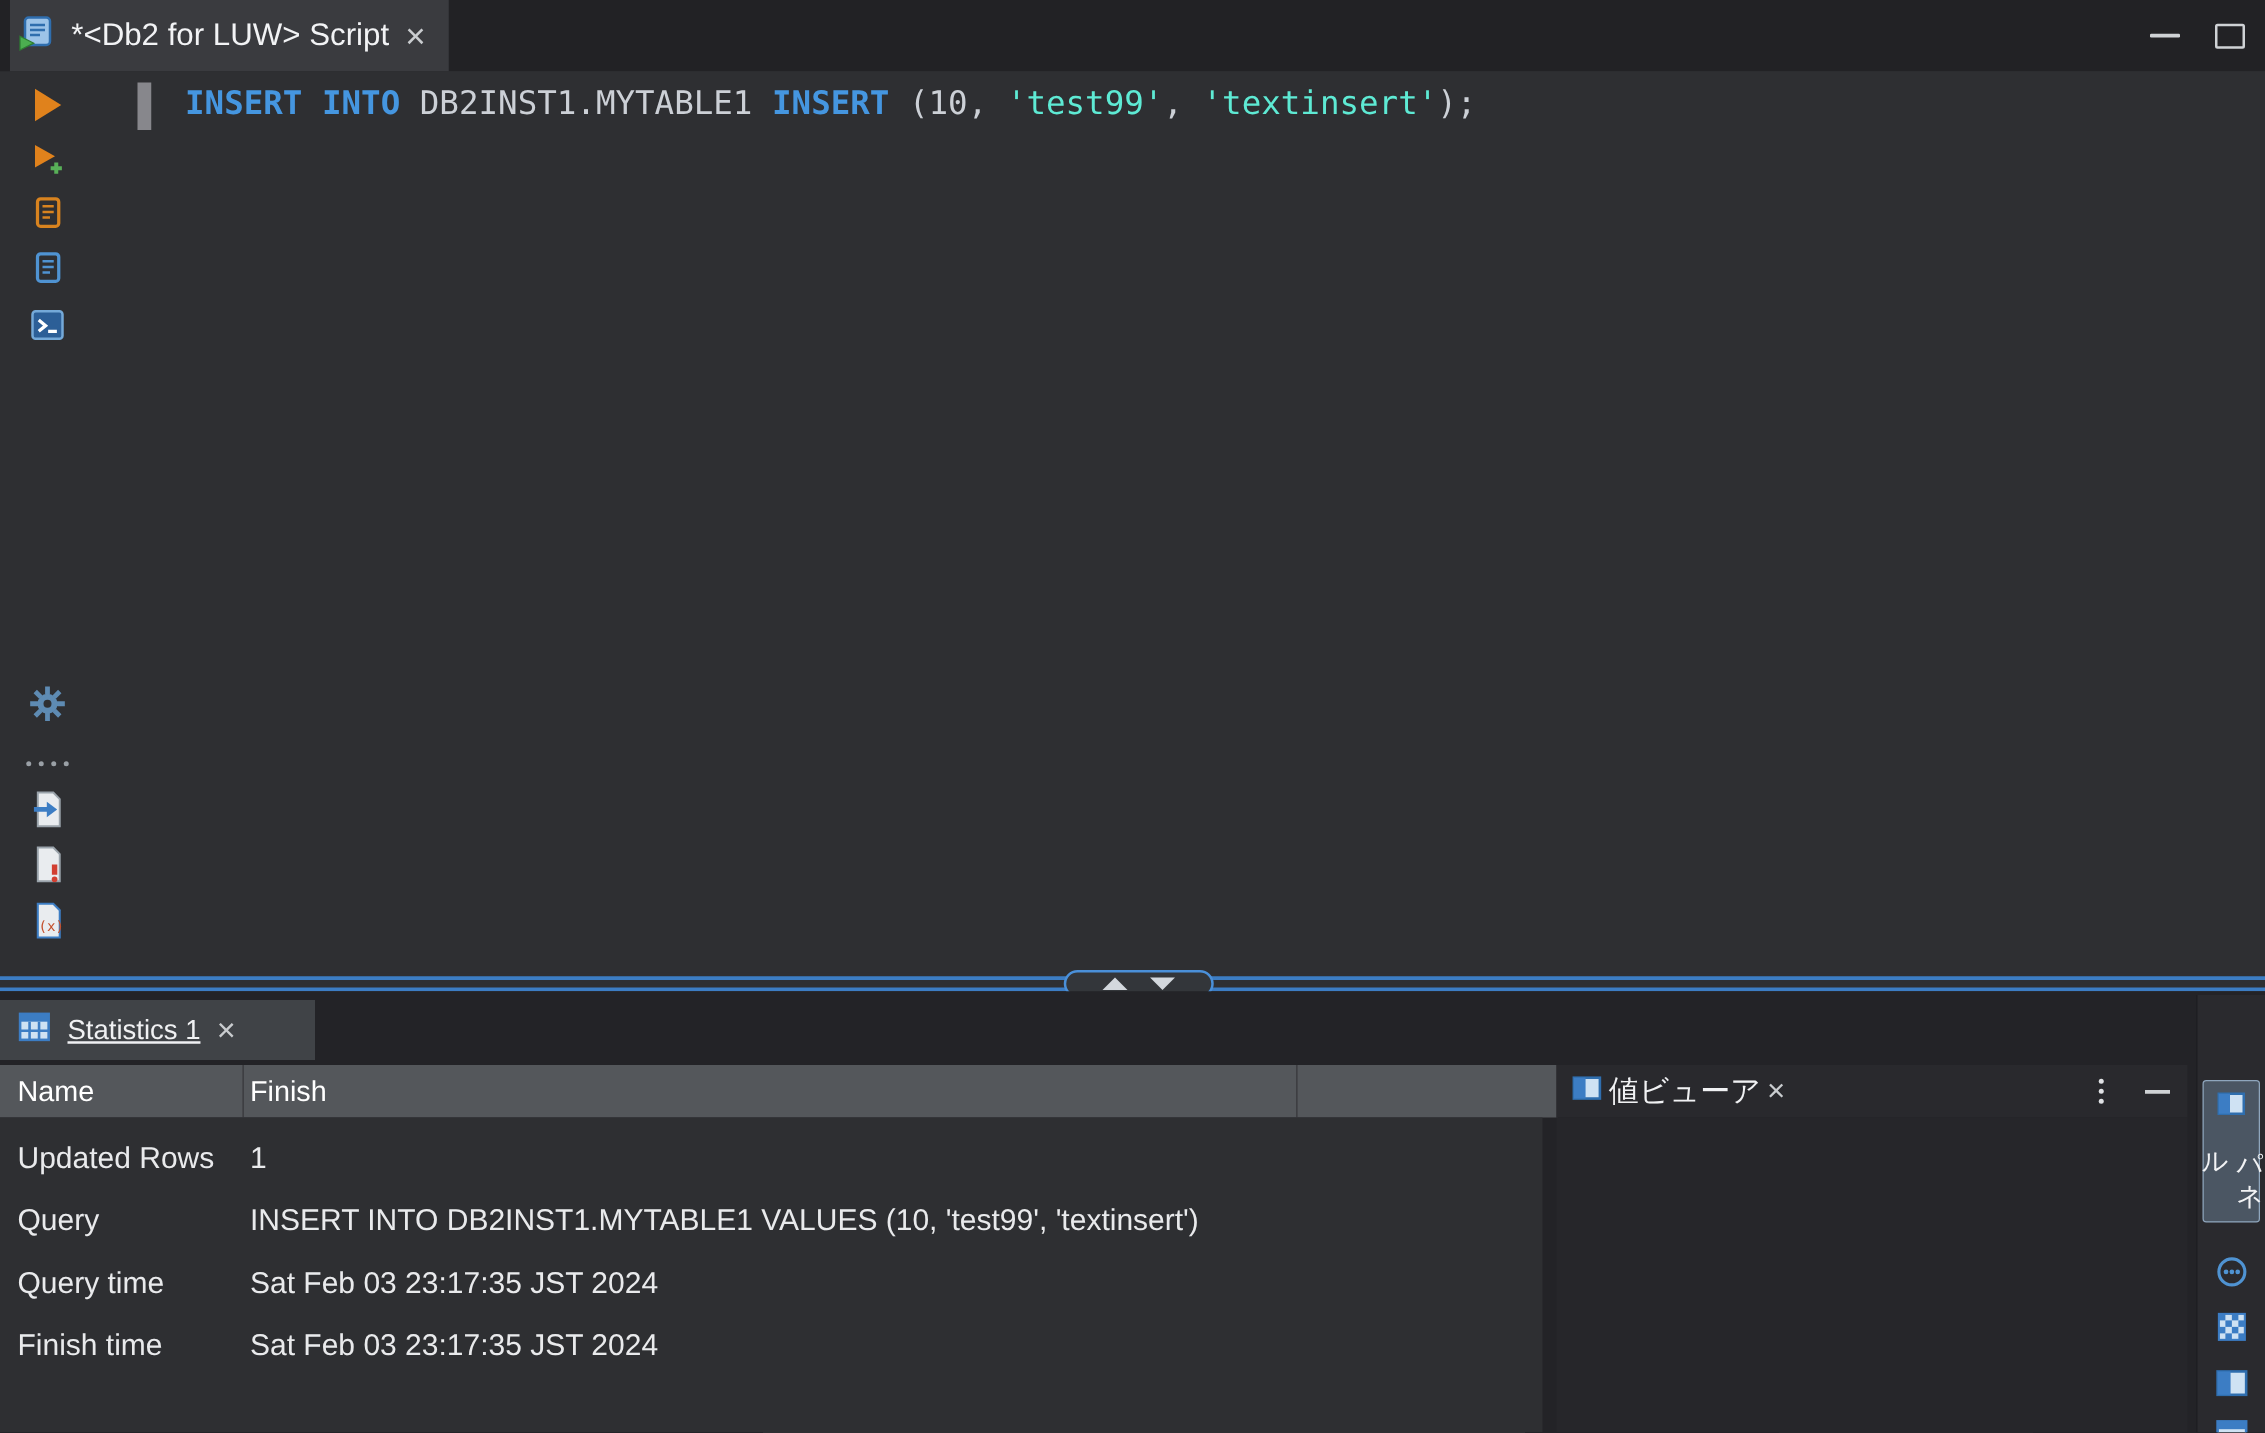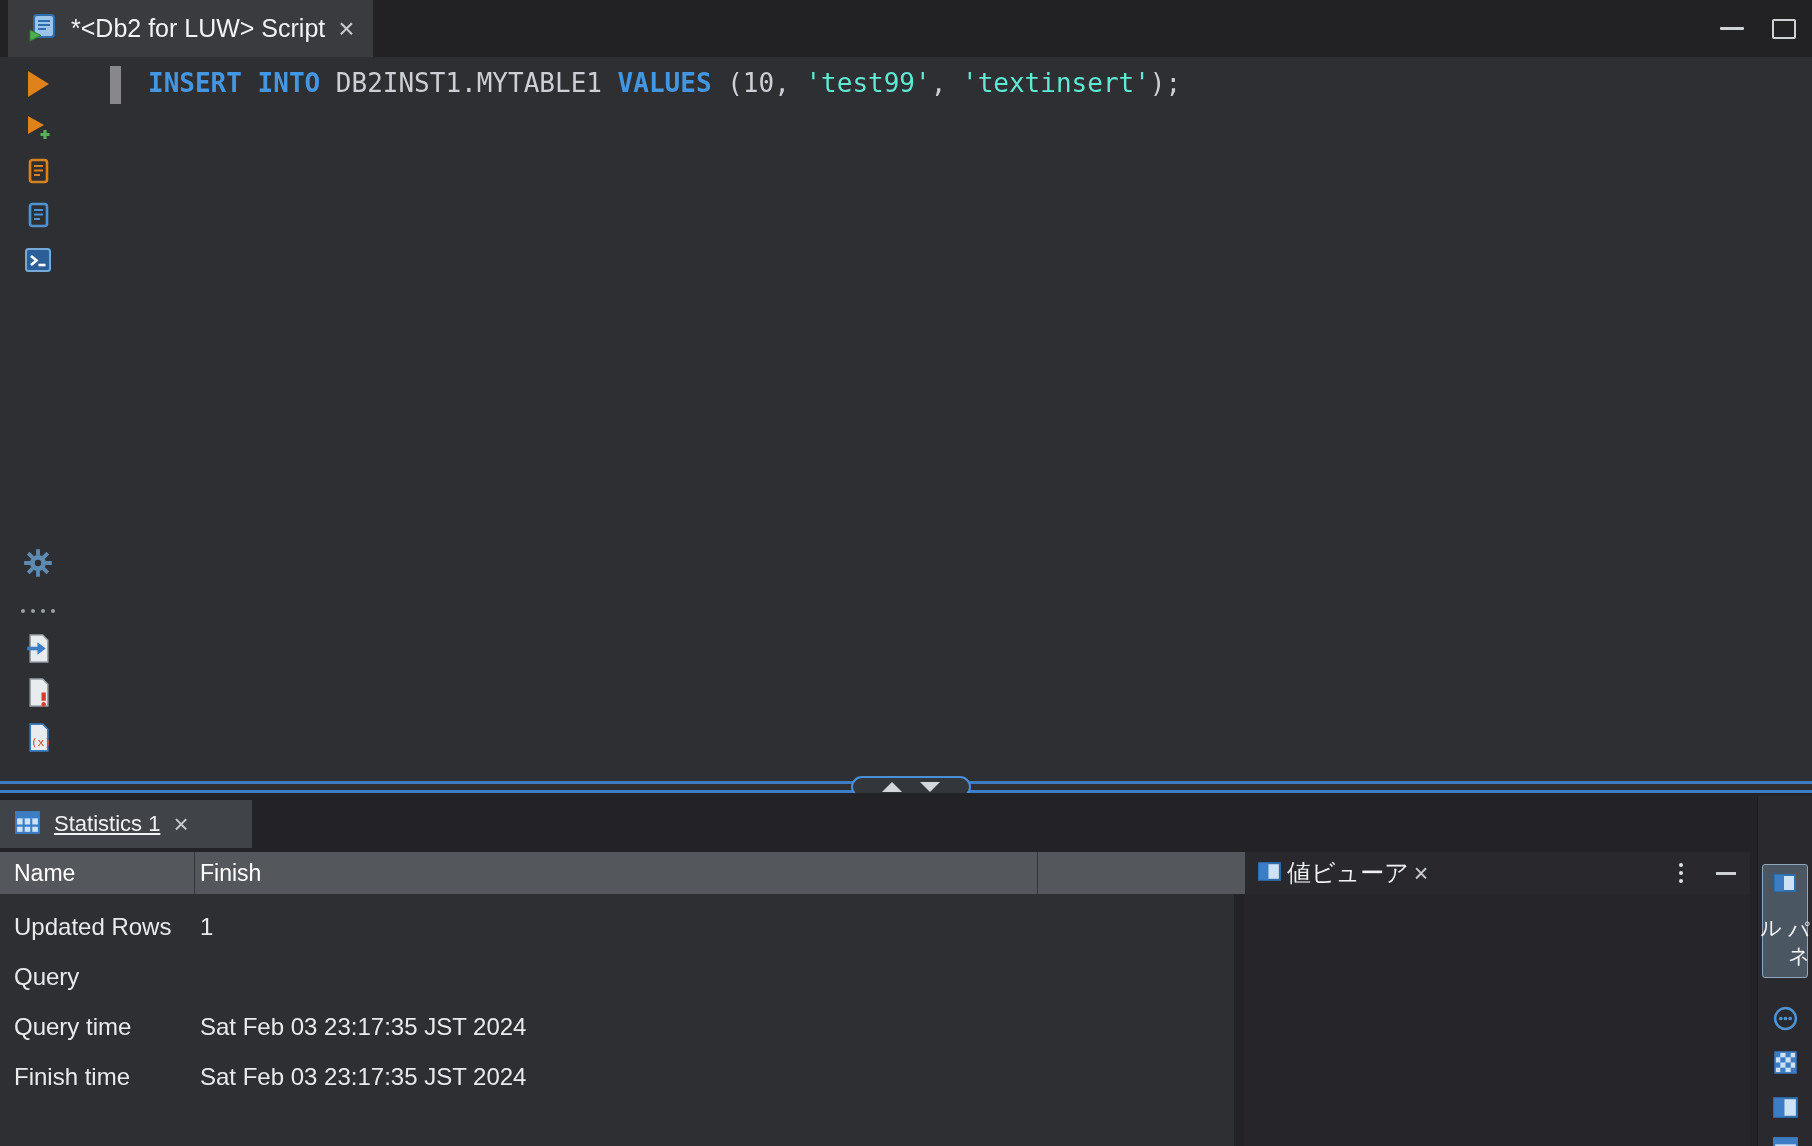--- a/index.html
+++ b/index.html
@@ -6,21 +6,21 @@
   .app{
     position:relative;width:1812px;height:1146px;overflow:hidden;
     background:#2e2f32;color:#e8e9eb;
     font-family:"Liberation Sans","DejaVu Sans",sans-serif;
   }
   
   .tabbar{position:absolute;left:0;top:0;width:1812px;height:57px;background:#222225;}
   .editor-tab{
     position:absolute;left:8px;top:0;height:57px;
     display:inline-flex;align-items:center;gap:13px;
-    padding:0 18px 0 20px;background:#3a3b3f;cursor:pointer;
+    padding:0 18px 0 6px;background:#3a3b3f;cursor:pointer;
   }
   .tab-title{font-size:25px;font-weight:500;color:#f2f3f5;white-space:nowrap;}
   .x-glyph{font-size:28px;line-height:28px;color:#c9cccf;cursor:pointer;}
   .win-controls{position:absolute;right:16px;top:0;height:57px;display:flex;align-items:center;gap:28px;}
   .win-min{width:24px;height:3px;background:#cfd2d5;border-radius:1px;cursor:pointer;}
   .win-max{width:20px;height:16px;border:2.5px solid #cfd2d5;border-radius:2px;cursor:pointer;}
 
   
   .tb-btn{position:absolute;left:16px;width:44px;height:42px;display:flex;align-items:center;justify-content:center;cursor:pointer;}
   .play-tri{width:0;height:0;border-left:21px solid #e0821c;border-top:13px solid transparent;border-bottom:13px solid transparent;}
@@ -109,21 +109,21 @@
       <span class="x-glyph">×</span>
     </div>
     <div class="win-controls">
       <span class="win-min"></span>
       <span class="win-max"></span>
     </div>
   </div>
 
   <div class="editor-surface"></div>
   <div class="change-bar"></div>
-  <div class="code-line"><span class="kw">INSERT INTO</span><span class="pln"> DB2INST1.MYTABLE1 </span><span class="kw">VALUES</span><span class="pln"> (10, </span><span class="str">'test99'</span><span class="pln">, </span><span class="str">'textinsert'</span><span class="pln">);</span></div>
+  <div class="code-line"><span class="kw">INSERT INTO</span><span class="pln"> DB2INST1.MYTABLE1 </span><span class="kw">INSERT</span><span class="pln"> (10, </span><span class="str">'test99'</span><span class="pln">, </span><span class="str">'textinsert'</span><span class="pln">);</span></div>
 
   <div class="tb-btn" style="top:63px;">
     <span class="play-tri"></span>
   </div>
   <div class="tb-btn" style="top:108px;">
     <span>
       <svg width="32" height="32" viewBox="0 0 32 32">
         <path d="M6 5 L22 14 L6 23 Z" fill="#e0821c"></path>
         <path d="M23 19v9M18.5 23.5h9" stroke="#58b058" stroke-width="3.2"></path>
       </svg>
@@ -229,20 +229,21 @@
   <div class="hdr-div hdr-div1"></div>
   <div class="hdr-div hdr-div2"></div>
 
   <div class="stats-body">
     <div class="stats-row">
       <span class="col-name">Updated Rows</span>
       <span class="col-value">1</span>
     </div>
     <div class="stats-row">
       <span class="col-name">Query</span>
+      <span class="col-value">INSERT INTO DB2INST1.MYTABLE1 VALUES (10, 'test99', 'textinsert')</span>
     </div>
     <div class="stats-row">
       <span class="col-name">Query time</span>
       <span class="col-value">Sat Feb 03 23:17:35 JST 2024</span>
     </div>
     <div class="stats-row">
       <span class="col-name">Finish time</span>
       <span class="col-value">Sat Feb 03 23:17:35 JST 2024</span>
     </div>
   </div>

